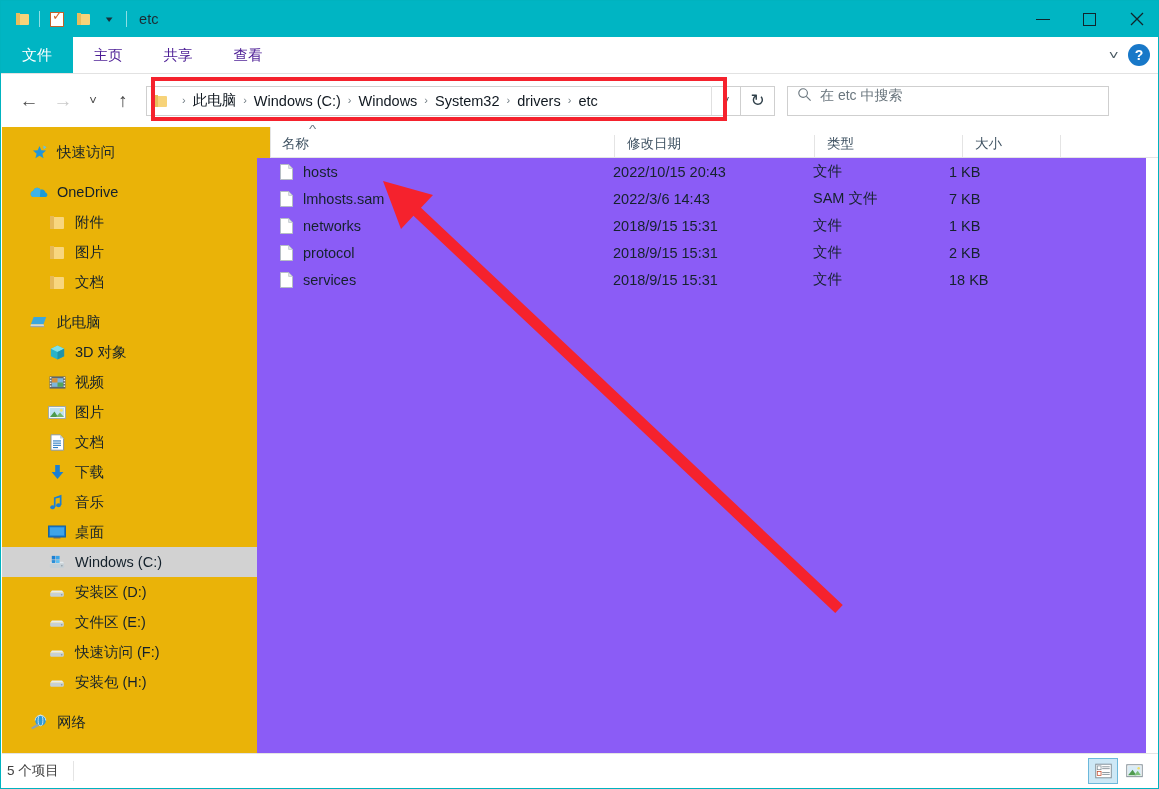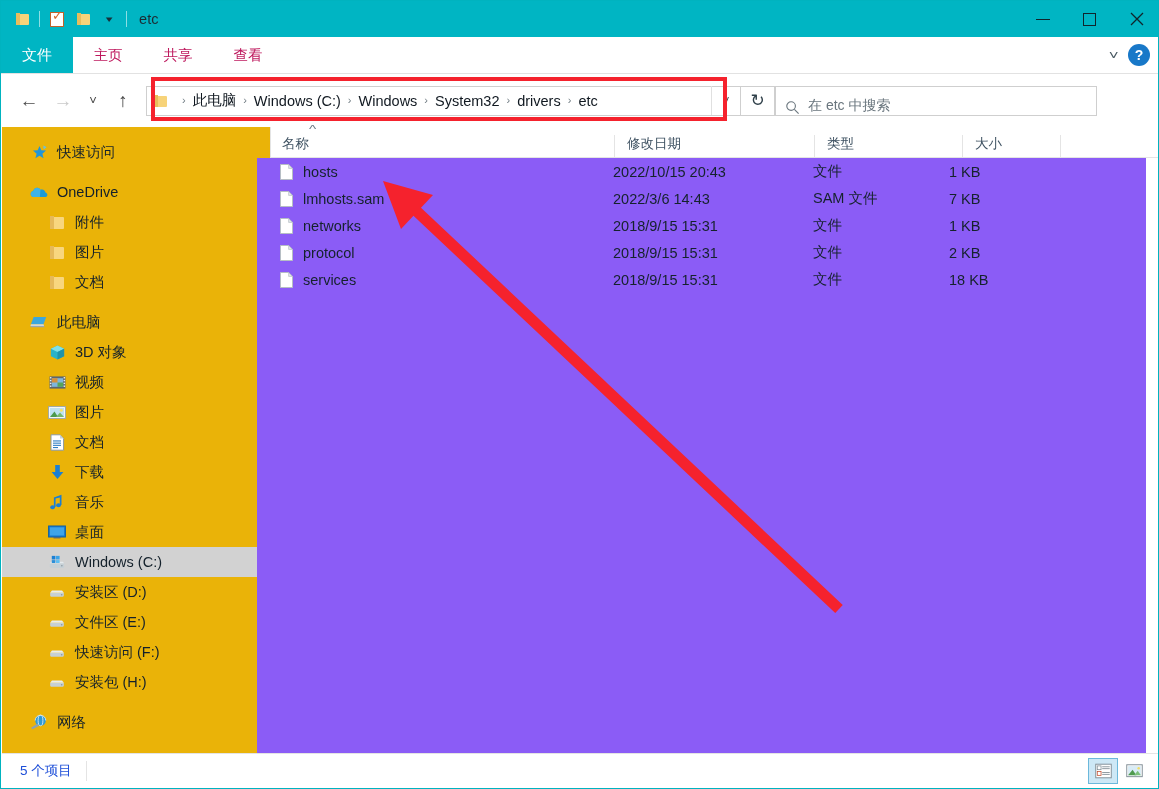--- a/index.html
+++ b/index.html
@@ -136,21 +136,21 @@
     background: #ffffff;
     display: flex;
     align-items: stretch;
     border-bottom: 1px solid #e2e2e2;
   }
   .tab {
     display: flex;
     align-items: center;
     justify-content: center;
     font-size: 14.5px;
-    color: #be185d;
+    color: #4c1d95;
     padding: 4px 16px;
     min-width: 38px;
   }
   .tab.file {
     background: #00b5c3;
     color: #ffffff;
     width: 72px;
     padding: 0;
     font-size: 15px;
   }
@@ -254,26 +254,27 @@
     align-items: center;
     justify-content: center;
     color: #30404a;
     font-size: 17px;
     border: 1px solid #cfcfcf;
     border-left: none;
     box-sizing: border-box;
     background: #fff;
   }
   .searchbox {
+    margin-left: 12px;
     width: 322px;
     height: 30px;
     border: 1px solid #cfcfcf;
     box-sizing: border-box;
     display: flex;
-    align-items: flex-end;
+    align-items: flex-start;
     background: #ffffff;
   }
   .search-ico {
     width: 32px;
     display: flex;
     align-items: center;
     justify-content: center;
     color: #6a767e;
   }
   .search-ph {
@@ -419,22 +420,22 @@
     left: 1px; bottom: 1px;
     width: 1157px;
     height: 33px;
     background: #ffffff;
     border-top: 1px solid #e4e4e4;
     display: flex;
     align-items: center;
   }
   .status-text {
     font-size: 13.5px;
-    color: #1d4ed8;
-    padding-left: 18px;
+    color: #404040;
+    padding-left: 5px;
   }
   .status-div {
     width: 1px;
     height: 20px;
     background: #e4e4e4;
     margin-left: 14px;
   }
   .view-btns {
     margin-left: auto;
     display: flex;

